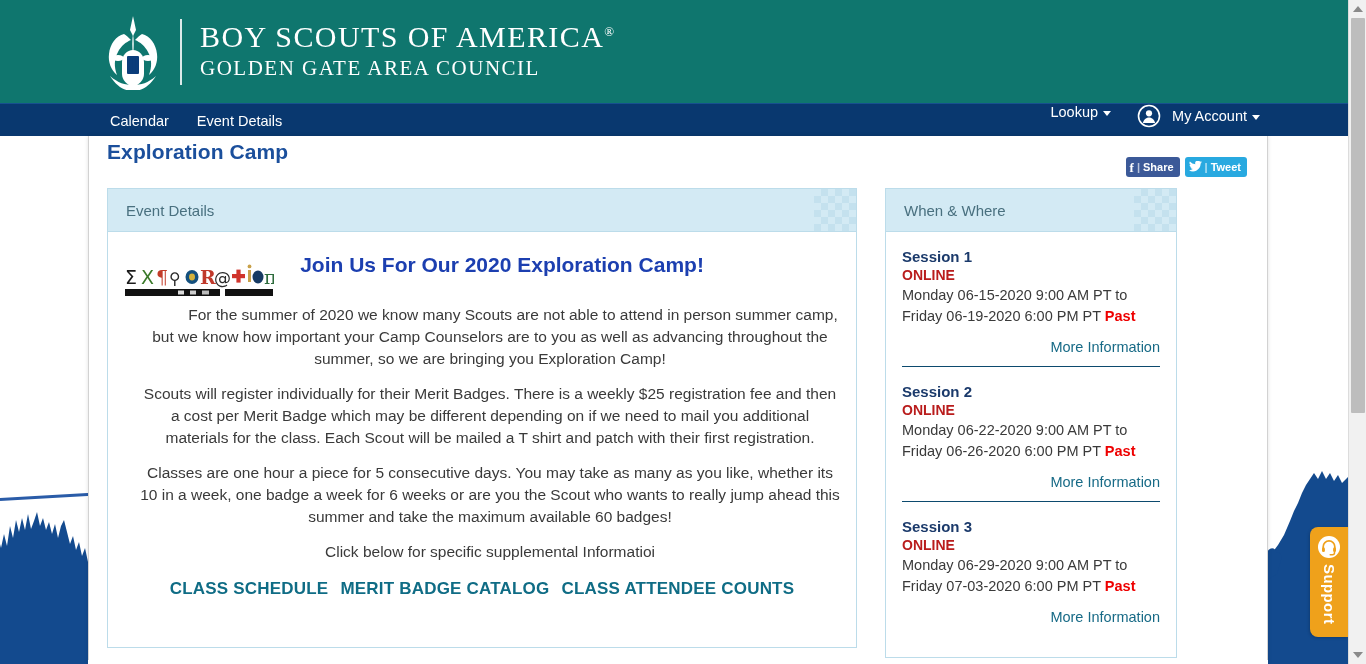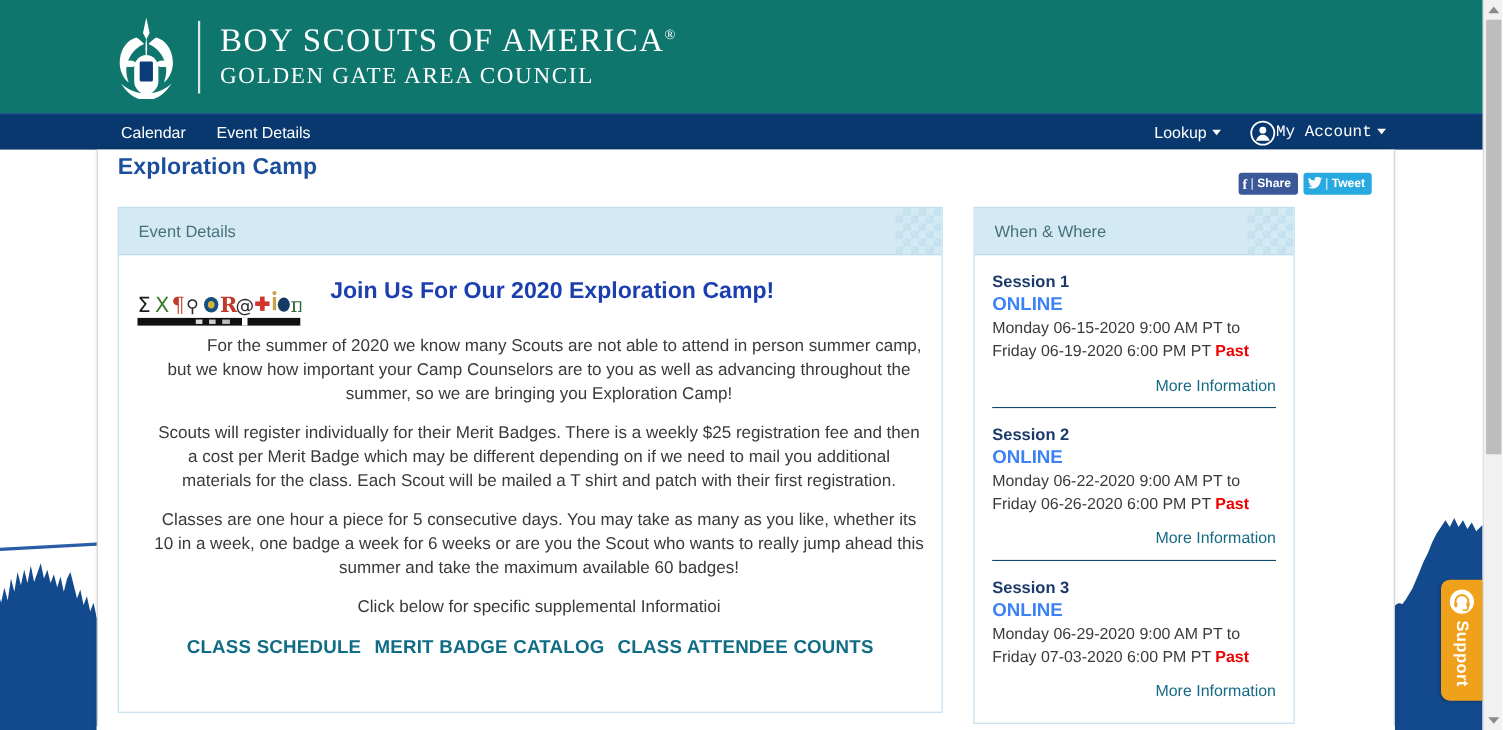--- a/index.html
+++ b/index.html
@@ -101,42 +101,41 @@
     z-index: 6;
   }
   .nav-left {
     position: absolute;
     left: 110px; top: 0; height: 33px;
     display: flex; align-items: center; gap: 28px;
   }
   .nav-right {
     position: absolute;
     right: 88px; top: 0; height: 33px;
-    display: flex; align-items: center; gap: 8px;
+    display: flex; align-items: flex-start; gap: 8px;
   }
   .nav-item {
     color: #ffffff;
     font-size: 14.5px;
     text-decoration: none;
     white-space: nowrap;
     cursor: pointer;
   }
   .caret-down {
     display: inline-block;
     width: 0; height: 0;
     border-left: 4.5px solid transparent;
     border-right: 4.5px solid transparent;
     border-top: 5px solid #ffffff;
     margin-left: 5px;
     vertical-align: middle;
   }
   .account-wrap {
-    display: flex; align-items: center; gap: 0;
+    display: flex; align-items: center; gap: 11px;
     margin-left: 18px;
-    font-family: Liberation Mono, monospace;
   }
   .person-icon {
     width: 24px; height: 24px;
     flex: 0 0 auto;
   }
 
   
   .content-card {
     position: absolute;
     left: 88px; top: 136px;
@@ -275,22 +274,22 @@
     border-bottom: 1px solid #0c4a6e;
   }
   .session:last-child { border-bottom: none; }
   .session-title {
     color: #1b3a6b;
     font-size: 15px;
     font-weight: bold;
     margin-bottom: 2px;
   }
   .session-loc {
-    color: #3b82f6;
-    font-size: 17px;
+    color: #b91c1c;
+    font-size: 14px;
     font-weight: bold;
     margin-bottom: 2px;
   }
   .session-date {
     color: #3a3a3a;
     font-size: 14.5px;
     line-height: 1.42;
   }
   .session-past {
     color: #ee0000;

